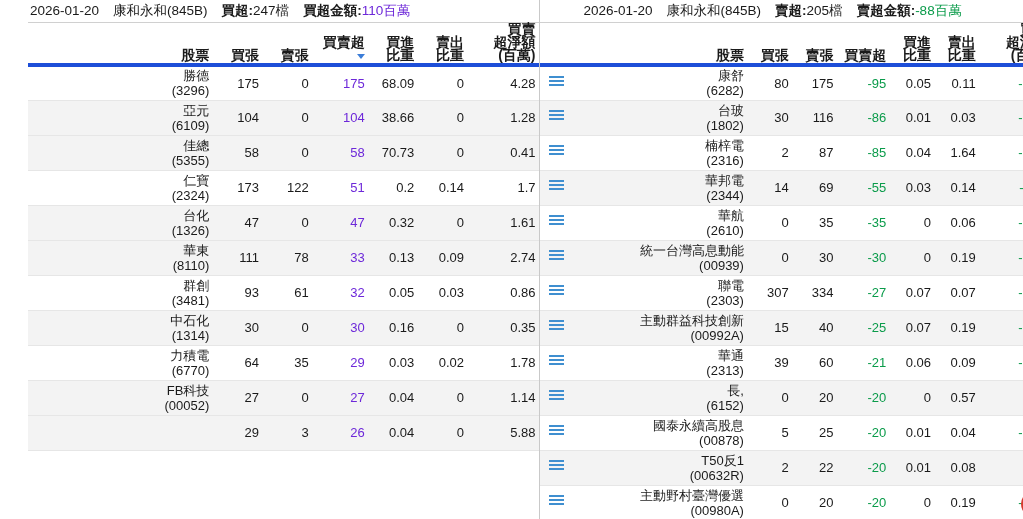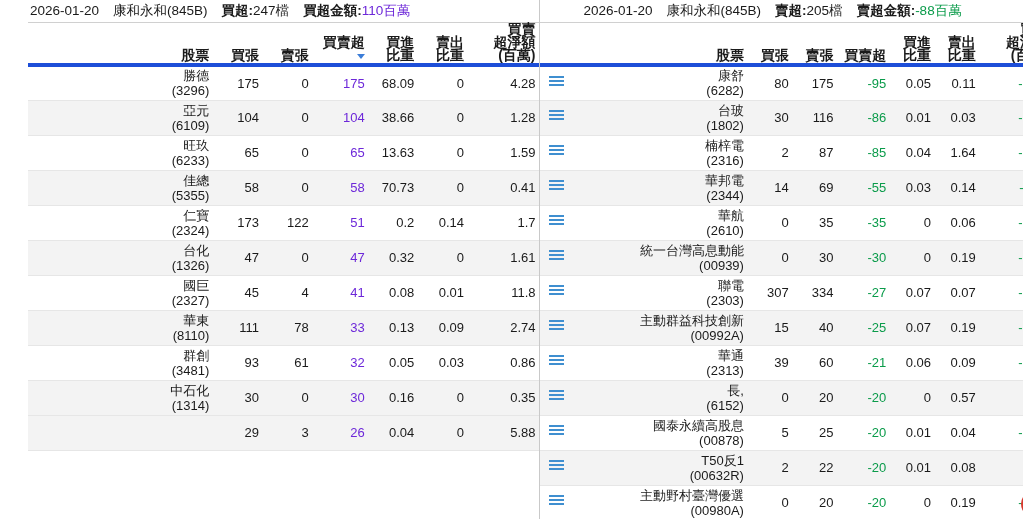--- a/index.html
+++ b/index.html
@@ -165,32 +165,20 @@
             <span class="nm">亞元</span>
             <span class="cd">(6109)</span>
           </td>
           <td class="c-num">104</td>
           <td class="c-num">0</td>
           <td class="c-num val-red">104</td>
           <td class="c-num">38.66</td>
           <td class="c-num">0</td>
           <td class="c-num">1.28</td>
         </tr>
-        <tr>
-          <td class="c-name">
-            <span class="nm">旺玖</span>
-            <span class="cd">(6233)</span>
-          </td>
-          <td class="c-num">65</td>
-          <td class="c-num">0</td>
-          <td class="c-num val-red">65</td>
-          <td class="c-num">13.63</td>
-          <td class="c-num">0</td>
-          <td class="c-num">1.59</td>
-        </tr>
         <tr class="alt">
           <td class="c-name">
             <span class="nm">佳總</span>
             <span class="cd">(5355)</span>
           </td>
           <td class="c-num">58</td>
           <td class="c-num">0</td>
           <td class="c-num val-red">58</td>
           <td class="c-num">70.73</td>
           <td class="c-num">0</td>
@@ -213,32 +201,20 @@
             <span class="nm">台化</span>
             <span class="cd">(1326)</span>
           </td>
           <td class="c-num">47</td>
           <td class="c-num">0</td>
           <td class="c-num val-red">47</td>
           <td class="c-num">0.32</td>
           <td class="c-num">0</td>
           <td class="c-num">1.61</td>
         </tr>
-        <tr>
-          <td class="c-name">
-            <span class="nm">國巨</span>
-            <span class="cd">(2327)</span>
-          </td>
-          <td class="c-num">45</td>
-          <td class="c-num">4</td>
-          <td class="c-num val-red">41</td>
-          <td class="c-num">0.08</td>
-          <td class="c-num">0.01</td>
-          <td class="c-num">11.8</td>
-        </tr>
         <tr class="alt">
           <td class="c-name">
             <span class="nm">華東</span>
             <span class="cd">(8110)</span>
           </td>
           <td class="c-num">111</td>
           <td class="c-num">78</td>
           <td class="c-num val-red">33</td>
           <td class="c-num">0.13</td>
           <td class="c-num">0.09</td>
@@ -260,20 +236,44 @@
           <td class="c-name">
             <span class="nm">中石化</span>
             <span class="cd">(1314)</span>
           </td>
           <td class="c-num">30</td>
           <td class="c-num">0</td>
           <td class="c-num val-red">30</td>
           <td class="c-num">0.16</td>
           <td class="c-num">0</td>
           <td class="c-num">0.35</td>
+        </tr>
+        <tr>
+          <td class="c-name">
+            <span class="nm">力積電</span>
+            <span class="cd">(6770)</span>
+          </td>
+          <td class="c-num">64</td>
+          <td class="c-num">35</td>
+          <td class="c-num val-red">29</td>
+          <td class="c-num">0.03</td>
+          <td class="c-num">0.02</td>
+          <td class="c-num">1.78</td>
+        </tr>
+        <tr class="alt">
+          <td class="c-name">
+            <span class="nm">FB科技</span>
+            <span class="cd">(00052)</span>
+          </td>
+          <td class="c-num">27</td>
+          <td class="c-num">0</td>
+          <td class="c-num val-red">27</td>
+          <td class="c-num">0.04</td>
+          <td class="c-num">0</td>
+          <td class="c-num">1.14</td>
         </tr>
         <tr class="alt">
           <td class="c-name">
             
             
           </td>
           <td class="c-num">29</td>
           <td class="c-num">3</td>
           <td class="c-num val-red">26</td>
           <td class="c-num">0.04</td>

